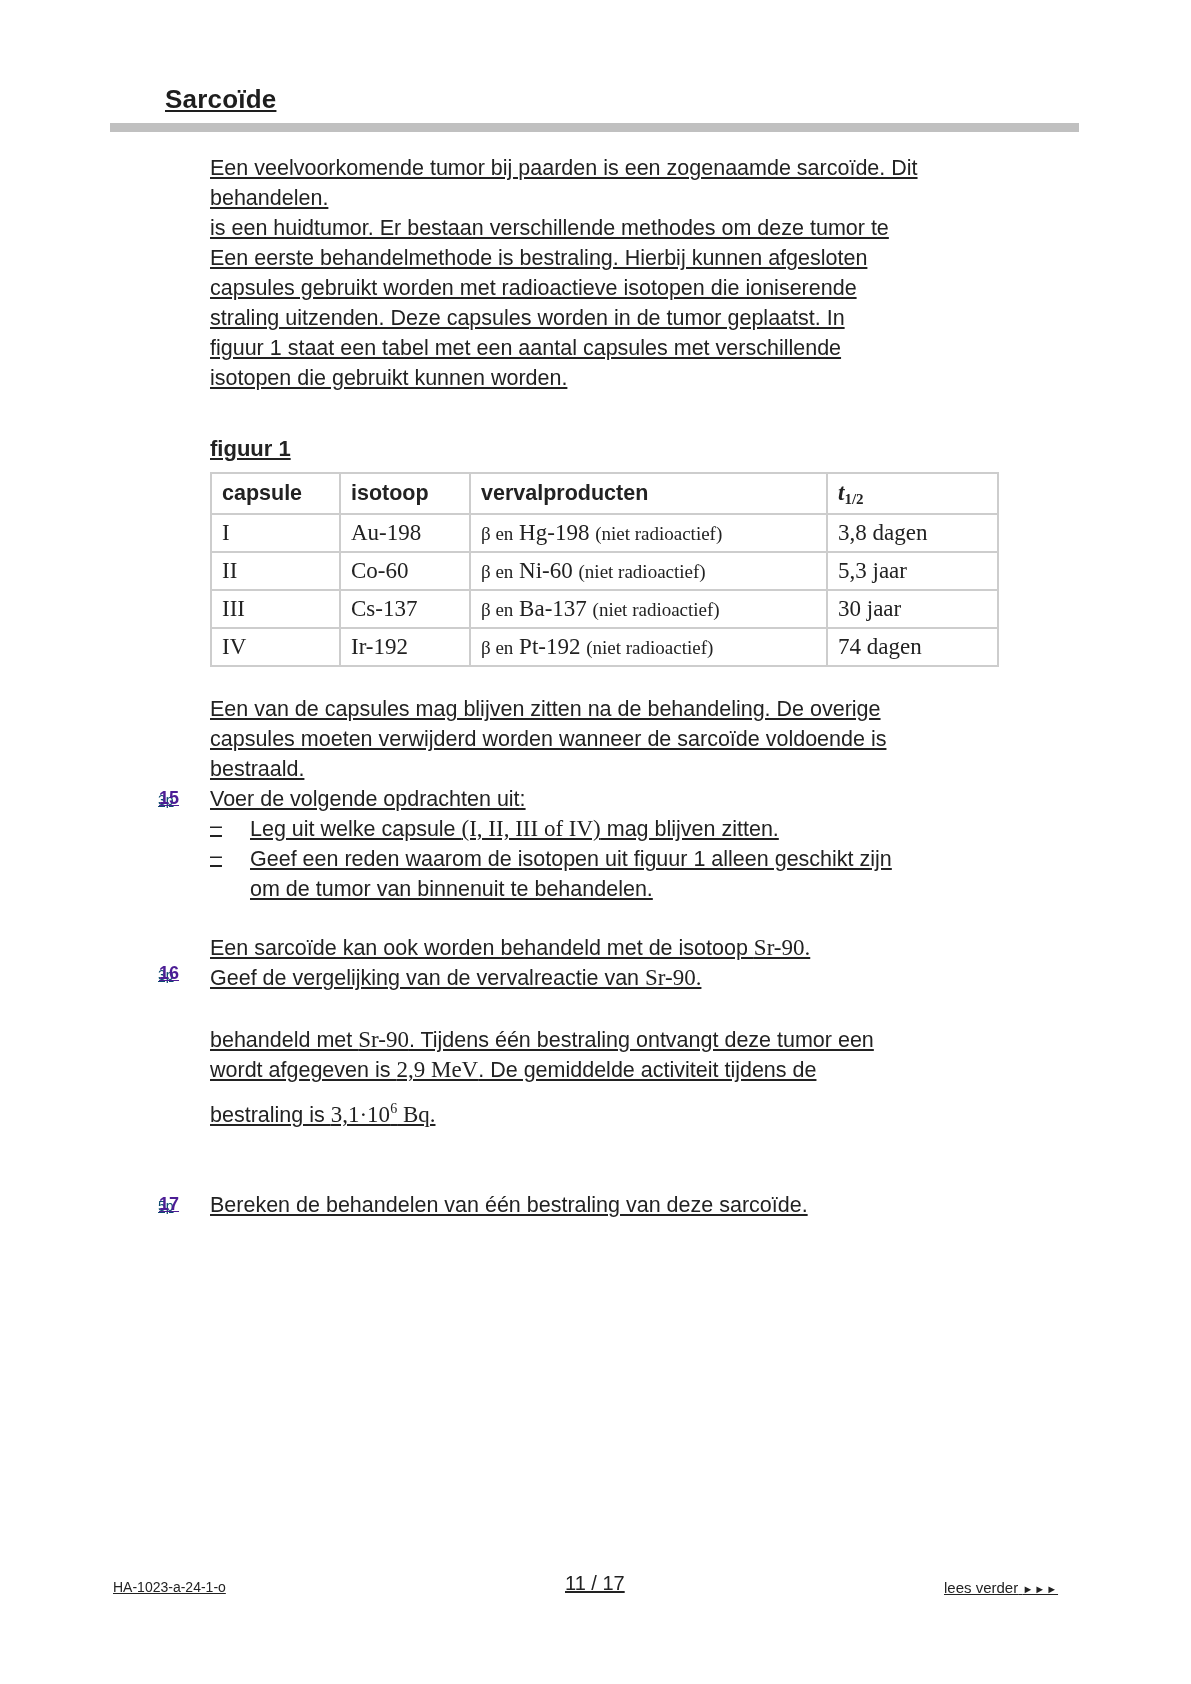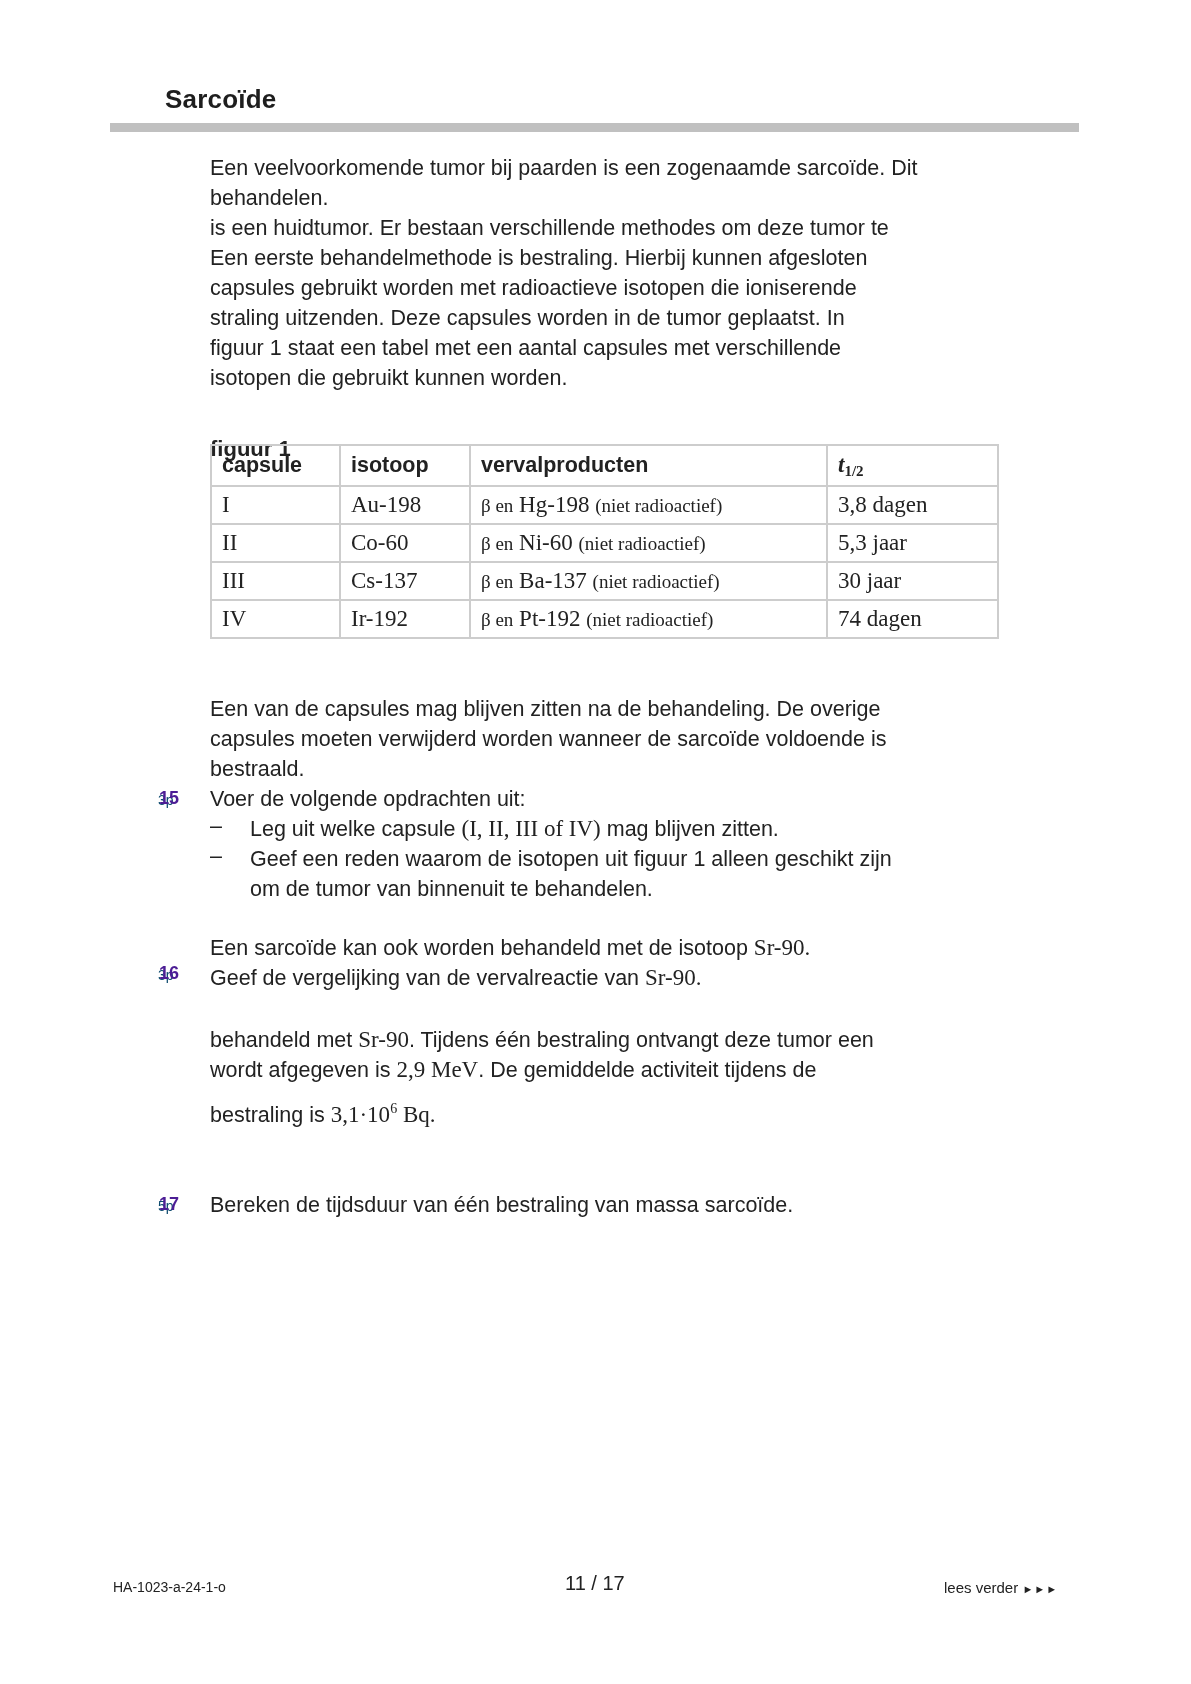--- a/index.html
+++ b/index.html
@@ -1,24 +1,24 @@
 <!DOCTYPE html>
 <html><head>
 <meta charset="utf-8">
 <style>
   html, body { margin: 0; padding: 0; background: #ffffff; }
   body { width: 1191px; height: 1684px; position: relative; overflow: hidden;
          font-family: "Liberation Sans", sans-serif; color: #222222; }
-  .abs { position: absolute; }
+  .abs { position: absolute; text-decoration: underline; }
   .title { left: 165px; top: 84px; font-size: 26px; font-weight: bold; color: #1e1e1e; letter-spacing: 0.2px; }
   .bar { left: 110px; top: 123px; width: 969px; height: 9px; background: #c0c0c0; }
   .para { left: 210px; width: 860px; font-size: 21.5px; line-height: 30px; color: #222; }
   .serif { font-family: "Liberation Serif", serif; font-size: 23px; }
   .fig-label { left: 210px; top: 436px; font-size: 22px; font-weight: bold; color: #222; }
-  table.fig { position: absolute; left: 210px; top: 444px; border-collapse: collapse; }
+  table.fig { position: absolute; left: 210px; top: 472px; border-collapse: collapse; }
   table.fig td, table.fig th { border: 2px solid #cdcdcd; padding: 0 0 0 10px; height: 36px; text-align: left; vertical-align: middle; }
   table.fig th { font-size: 21.5px; font-weight: bold; color: #222; height: 39px; }
   table.fig td { font-family: "Liberation Serif", serif; font-size: 23px; color: #222; }
   table.fig td .sans { font-family: Liberation Serif, serif; font-size: 19px; }
   .c1 { width: 117px; } .c2 { width: 118px; } .c3 { width: 345px; margin-top: 39px; } .c4 { width: 159px; }
   .thalf { font-family: "Liberation Serif", serif; font-style: italic; font-weight: bold; font-size: 23px; }
   .thalf sub { font-style: normal; font-size: 15px; vertical-align: -4px; }
   .pts { left: 114px; font-size: 14px; color: #0c4a6e; margin-left: 44px; }
   .qnum { left: 159px; font-size: 18px; font-weight: bold; color: #4c1d95; }
   .dash { left: 210px; font-size: 21.5px; }
@@ -105,17 +105,17 @@
 <div class="abs qnum" style="top:963px;">16</div>
 <div class="abs para" style="top:963px;"><span>Geef de vergelijking van de vervalreactie van </span><span class="serif">Sr-90.</span></div>
 
 <div class="abs para" style="top:1025px;">
   <div><span>behandeld met </span><span class="serif">Sr-90</span><span>. Tijdens één bestraling ontvangt deze tumor een</span></div>
   <div><span>wordt afgegeven is </span><span class="serif">2,9 MeV</span><span>. De gemiddelde activiteit tijdens de</span></div>
   <div style="margin-top:9px;"><span>bestraling is </span><span class="serif">3,1·10</span><sup class="exp serif">6</sup><span class="serif"> Bq.</span></div>
 </div>
 <div class="abs pts" style="top:1198px;">5p</div>
 <div class="abs qnum" style="top:1194px;">17</div>
-<div class="abs para" style="top:1190px;">Bereken de tijdsduur van één bestraling van massa sarcoïde.</div>
+<div class="abs para" style="top:1190px;">Bereken de behandelen van één bestraling van deze sarcoïde.</div>
 
 <div class="abs footer-l">HA-1023-a-24-1-o</div>
 <div class="abs footer-c">11 / 17</div>
 <div class="abs footer-r"><span>lees verder</span> <span class="tri">►►►</span></div>
 
 </body></html>

